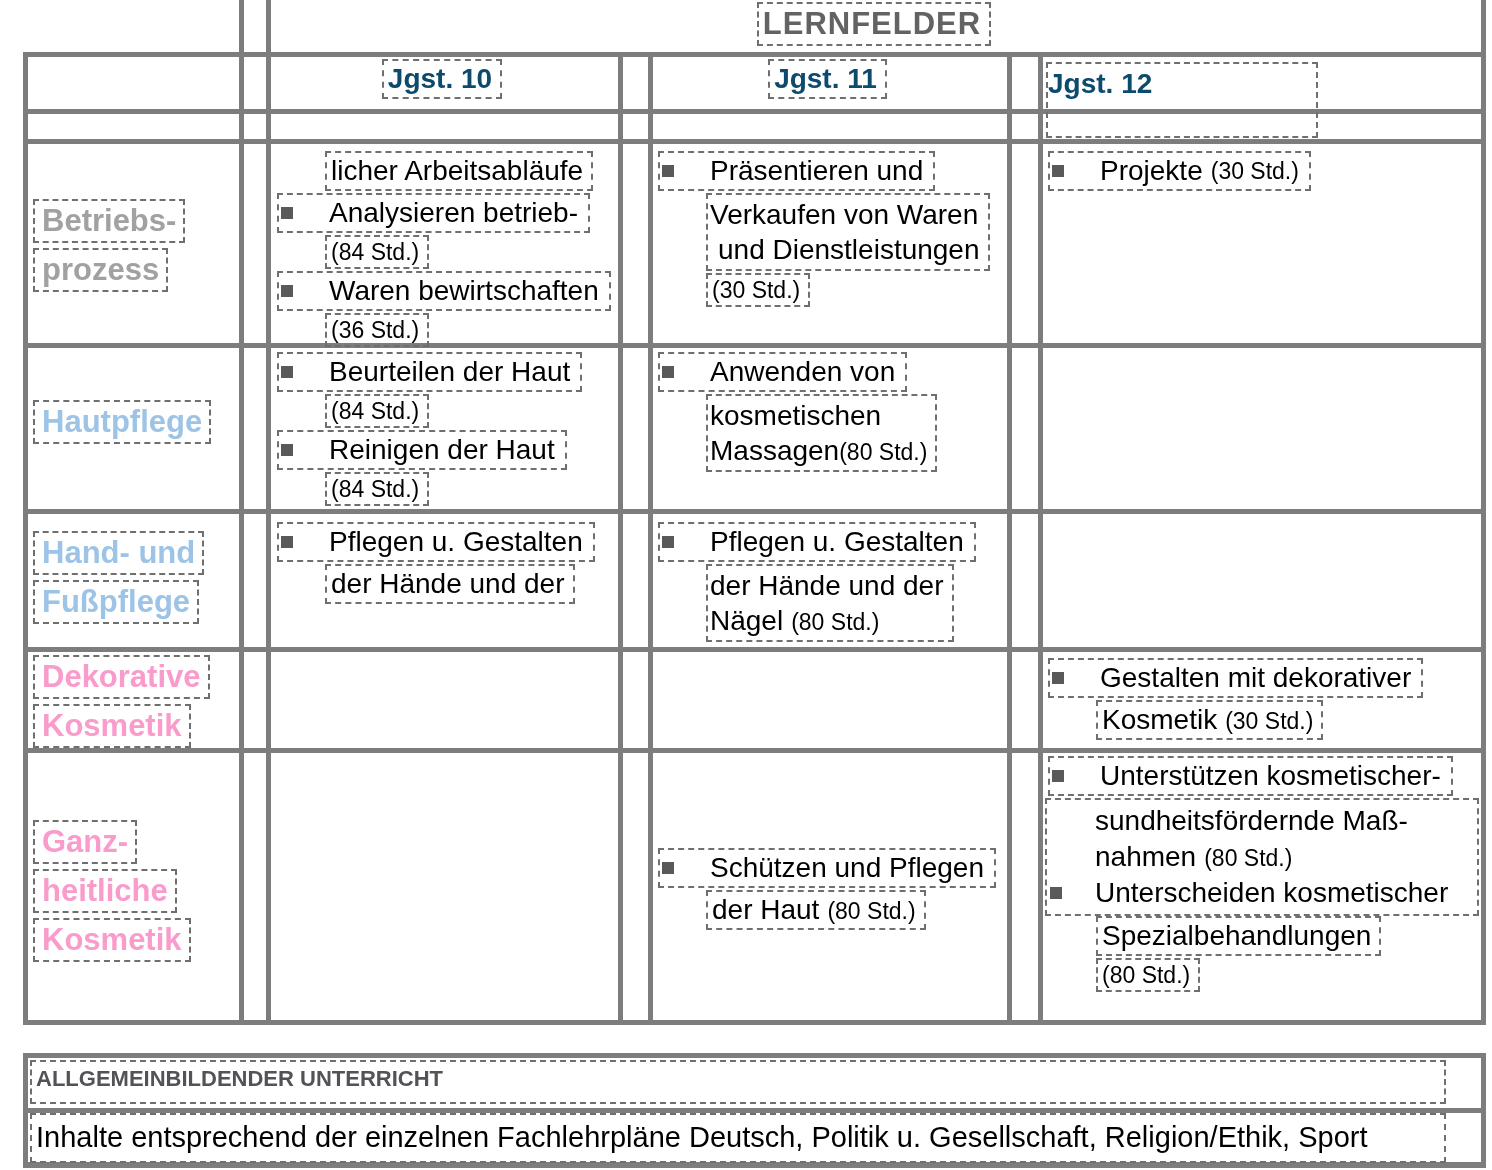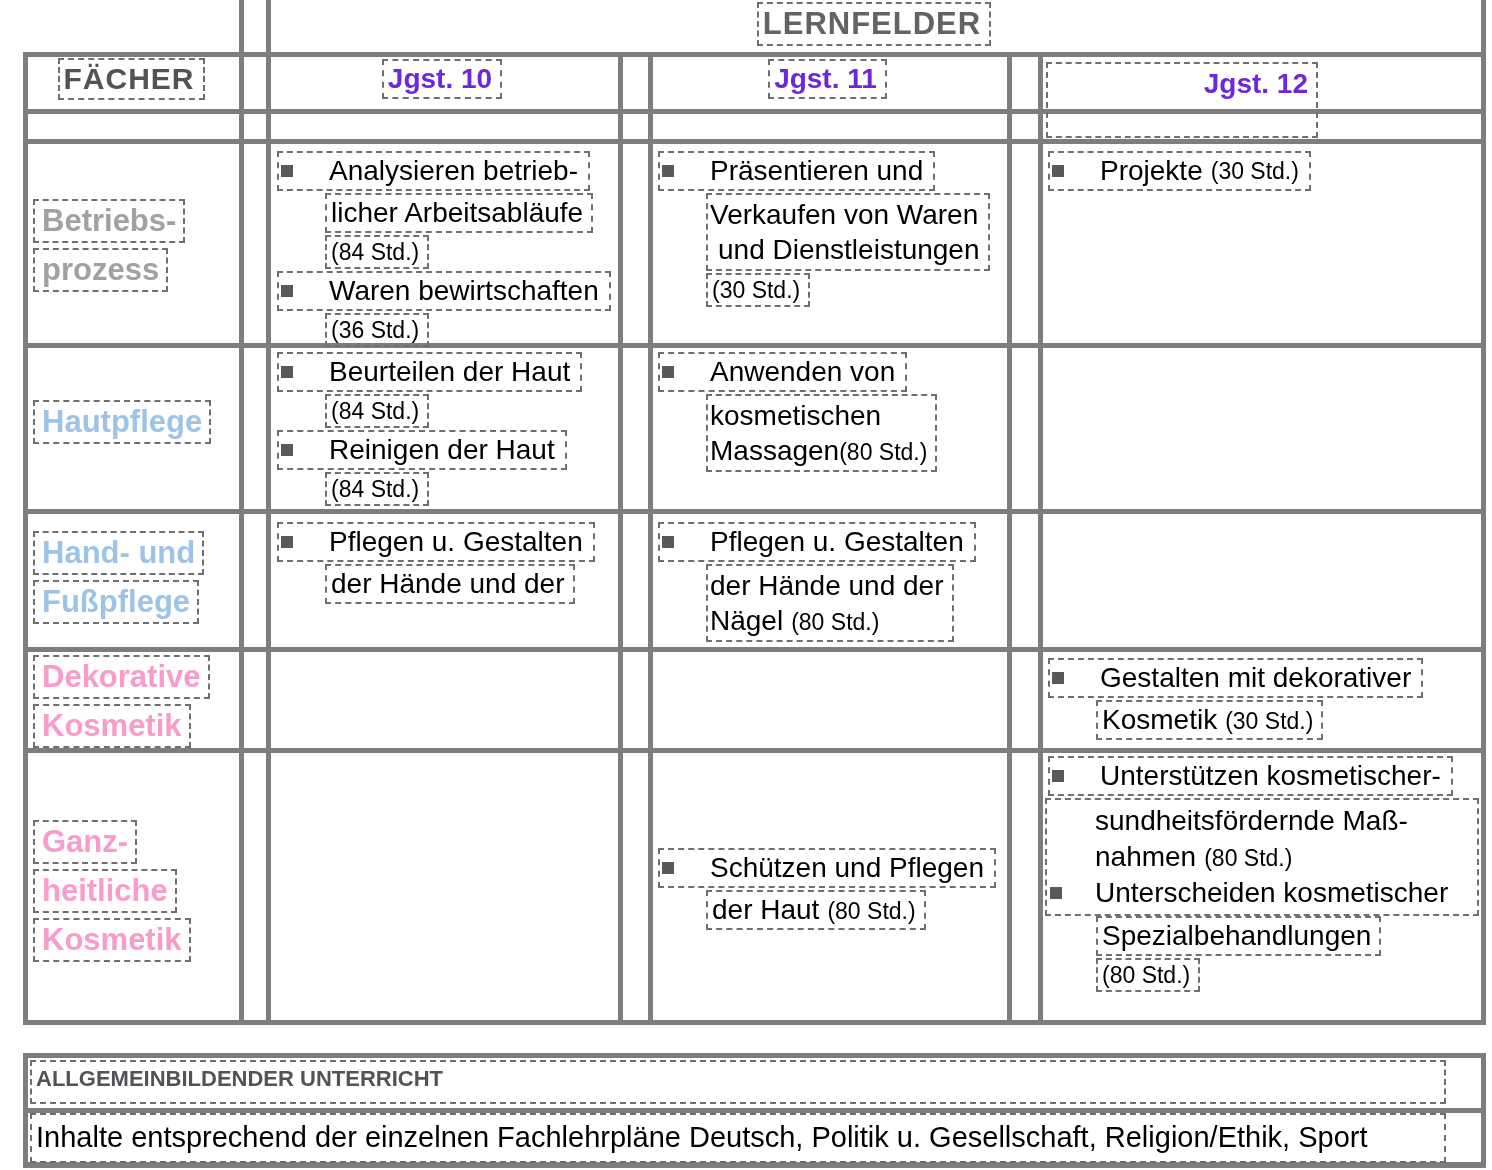--- a/index.html
+++ b/index.html
@@ -34,21 +34,21 @@
   
   .gbox{display:inline-block;border:2px dashed var(--dash);padding:2px 8px 2px 2px;}
   .bigbox{border:2px dashed var(--dash);margin-left:-3px;padding:3px 6px 3px 0;width:424px;}
   .bb{padding-left:48px;line-height:36px;white-space:nowrap;}
   .bb2{padding-left:58px;}
   .bl{padding-left:0;display:flex;align-items:center;}
   .bl .bullet{margin-left:3px;margin-right:33px;}
   
   .hcell{position:absolute;display:flex;justify-content:center;align-items:flex-start;}
   .hgray{color:var(--hgray);font-weight:bold;}
-  .jfont{font-weight:bold;font-size:28px;color:#6d28d9;}
+  .jfont{font-weight:bold;font-size:28px;color:#0c4a6e;}
   
   .subj{position:absolute;left:33px;font-weight:bold;font-size:31px;}
   .sline{margin-bottom:5px;white-space:nowrap;}
   .subj .dbox{padding:2px 7px;}
   .c-gray{color:var(--lgray);}
   .c-blue{color:var(--blue);}
   .c-pink{color:var(--pink);}
   
   .fbox{position:absolute;left:30px;width:1408px;border:2px dashed var(--dash);}
   .ftitle{top:1060px;height:36px;font-weight:bold;font-size:22px;color:var(--hgray);padding:4px 0 0 4px;}
@@ -78,30 +78,27 @@
 
   <div class="vb" style="left:23px;top:1053px;height:114px;"></div>
   <div class="vb" style="left:1481px;top:1053px;height:114px;"></div>
   <div class="hb" style="top:1053px;"></div>
   <div class="hb" style="top:1108px;"></div>
   <div class="hb" style="top:1162px;height:6px;"></div>
 
   <div class="hcell" style="left:266px;top:2px;width:1216px;height:50px;">
     <span class="dbox hgray" style="font-size:31px;color:var(--midgray);letter-spacing:1px;">LERNFELDER</span>
   </div>
-  <div class="hcell" style="left:23px;top:58px;width:216px;">
-    <span class="dbox hgray" style="font-size:30px;letter-spacing:1px;">FÄCHER</span>
-  </div>
   <div class="hcell" style="left:266px;top:59px;width:352px;">
     <span class="dbox jfont">Jgst. 10</span>
   </div>
   <div class="hcell" style="left:648px;top:59px;width:359px;">
     <span class="dbox jfont">Jgst. 11</span>
   </div>
-  <div style="position:absolute;left:1046px;top:62px;width:268px;height:72px;border:2px dashed var(--dash);text-align:right;">
+  <div style="position:absolute;left:1046px;top:62px;width:268px;height:72px;border:2px dashed var(--dash);text-align:left;">
     <span class="jfont" style="display:inline-block;padding:4px 8px 0 0;">Jgst. 12</span>
   </div>
 
   <div class="subj c-gray" style="top:199px;">
     <div class="sline"><span class="dbox">Betriebs-</span></div>
     <div class="sline"><span class="dbox">prozess</span></div>
   </div>
   <div class="subj c-blue" style="top:400px;">
     <div class="sline"><span class="dbox">Hautpflege</span></div>
   </div>
@@ -113,25 +110,25 @@
     <div class="sline"><span class="dbox">Dekorative</span></div>
     <div class="sline"><span class="dbox">Kosmetik</span></div>
   </div>
   <div class="subj c-pink" style="top:820px;">
     <div class="sline"><span class="dbox">Ganz-</span></div>
     <div class="sline"><span class="dbox">heitliche</span></div>
     <div class="sline"><span class="dbox">Kosmetik</span></div>
   </div>
 
   <div class="cell" style="left:277px;top:151px;width:340px;">
+    <div class="ln cont"><span class="dbox">licher Arbeitsabläufe</span></div>
     <div class="ln"><span class="l1">
           <span class="bullet"></span>
           <span>Analysieren betrieb-</span>
         </span></div>
-    <div class="ln cont"><span class="dbox">licher Arbeitsabläufe</span></div>
     <div class="ln cont"><span class="dbox std">(84 Std.)</span></div>
     <div class="ln"><span class="l1">
           <span class="bullet"></span>
           <span>Waren bewirtschaften</span>
         </span></div>
     <div class="ln cont"><span class="dbox std">(36 Std.)</span></div>
   </div>
   <div class="cell" style="left:658px;top:151px;width:352px;">
     <div class="ln"><span class="l1">
           <span class="bullet"></span>

